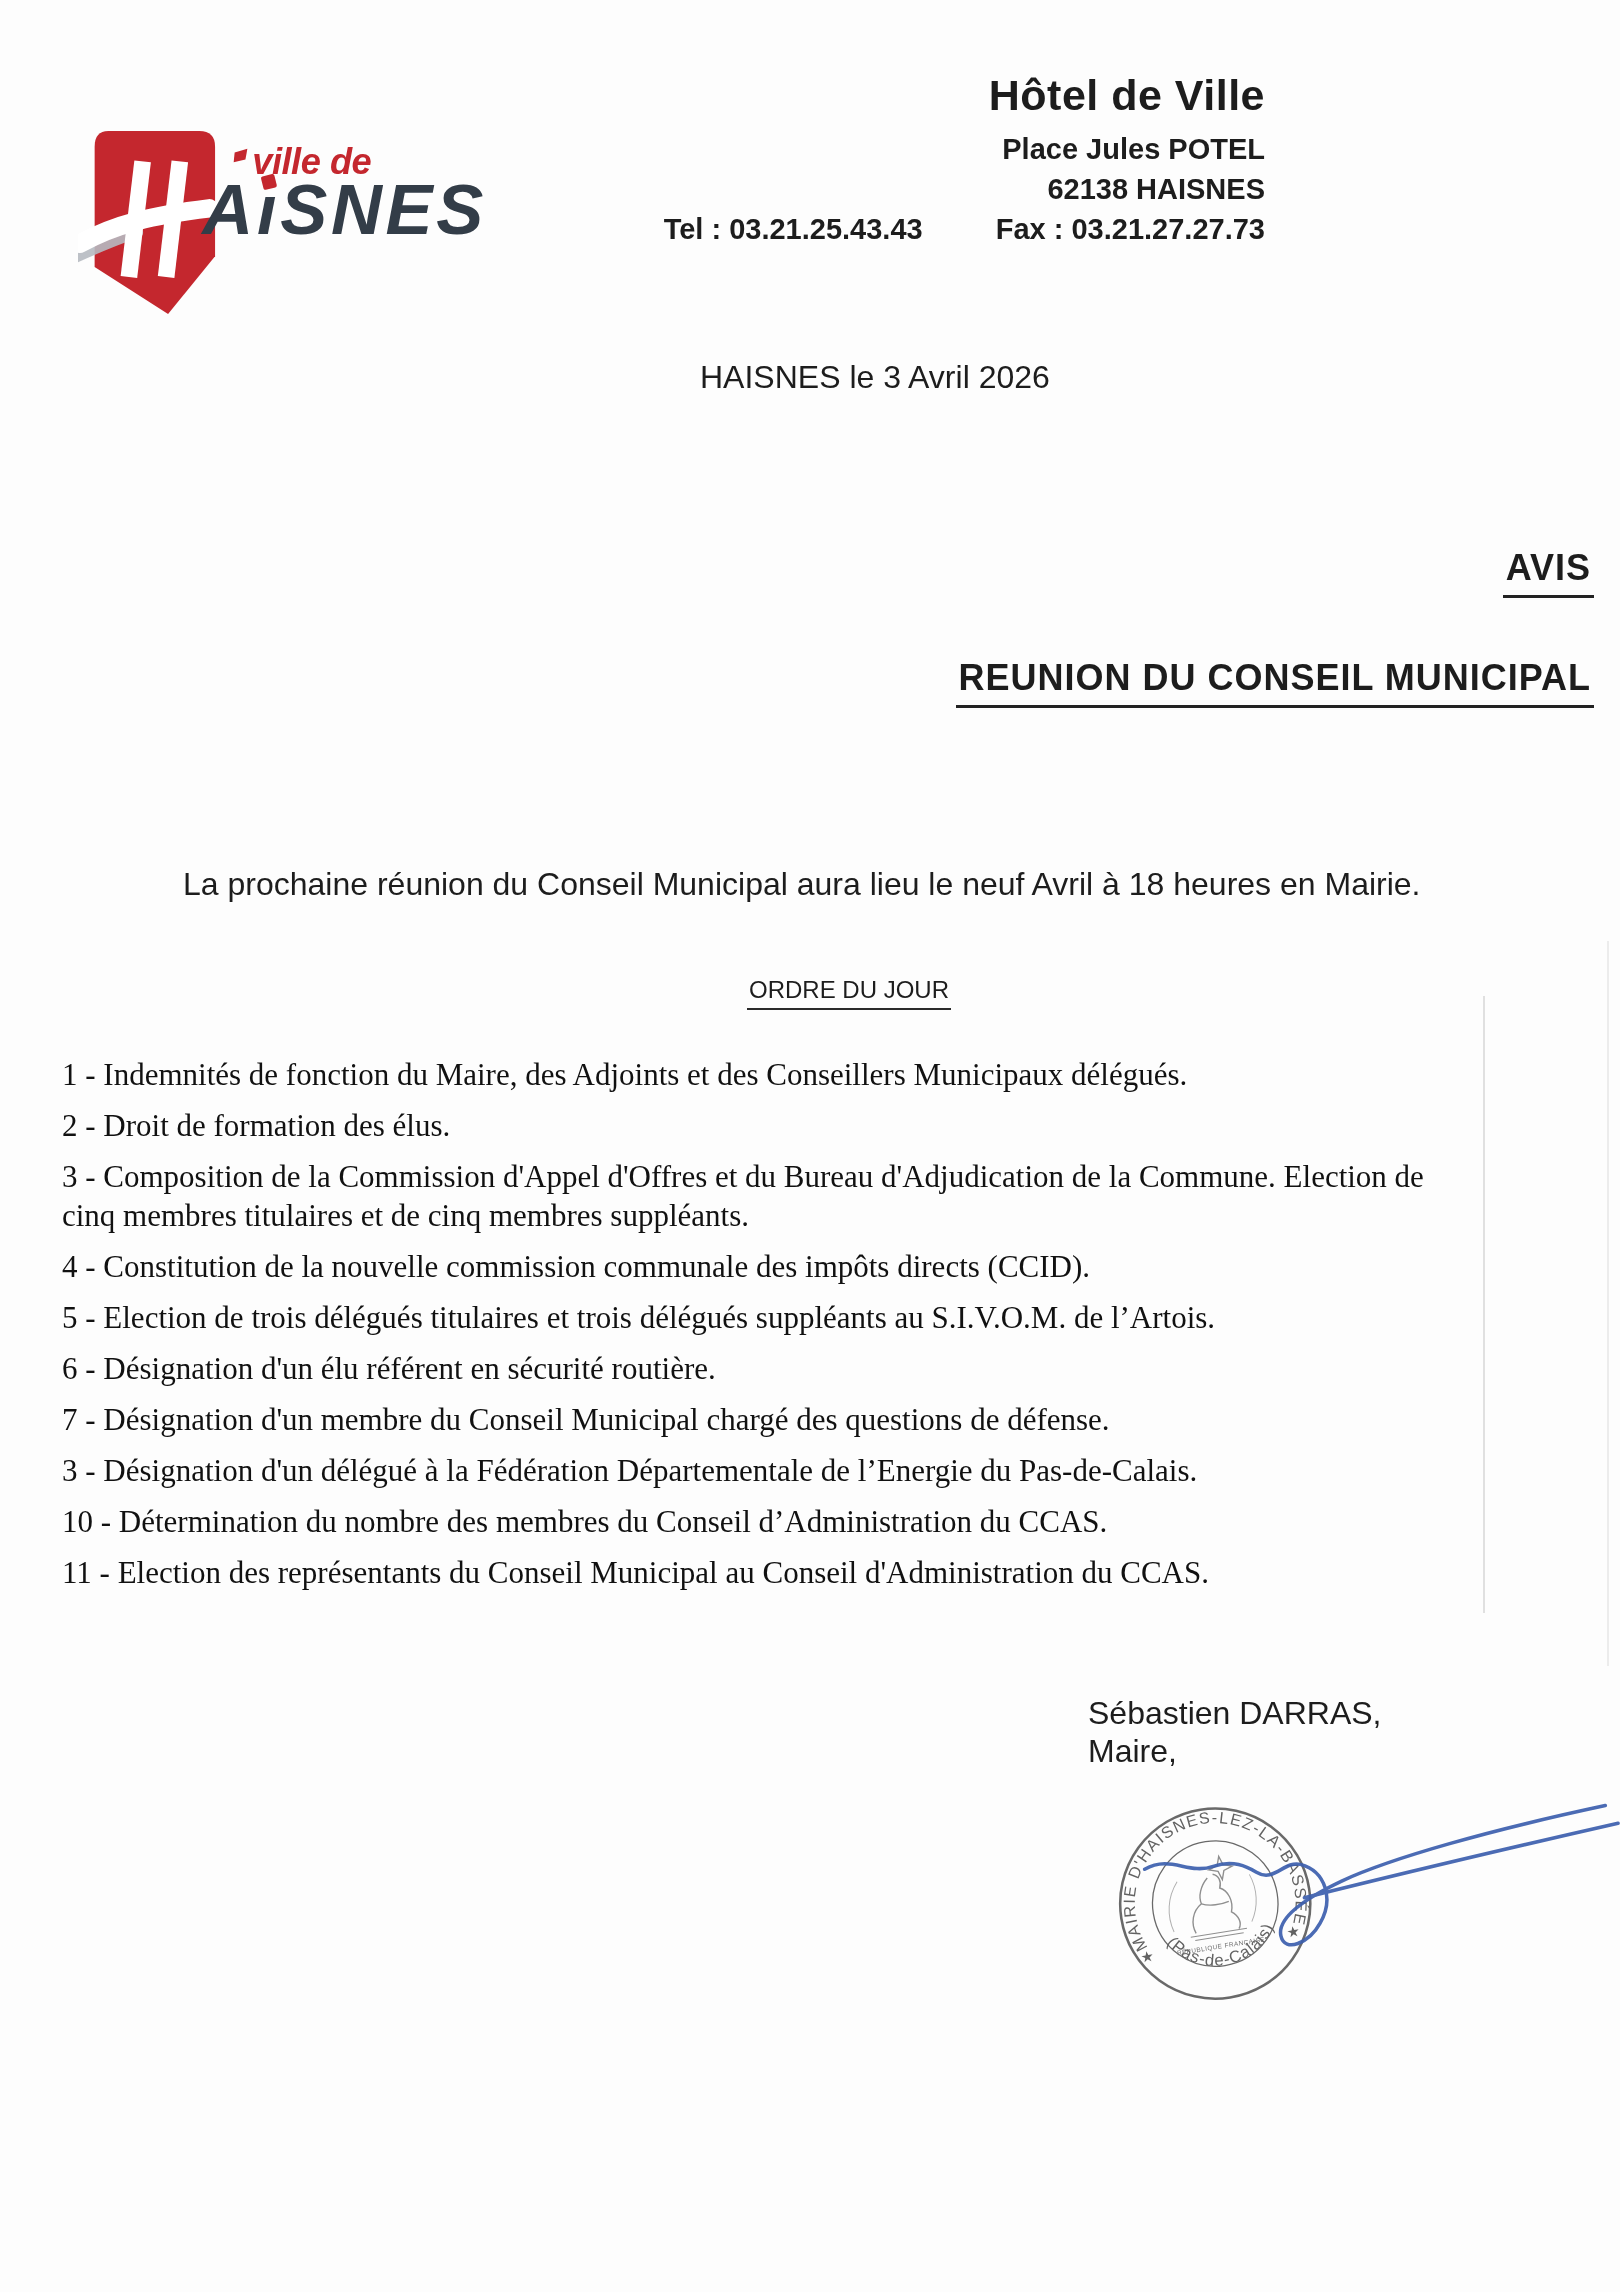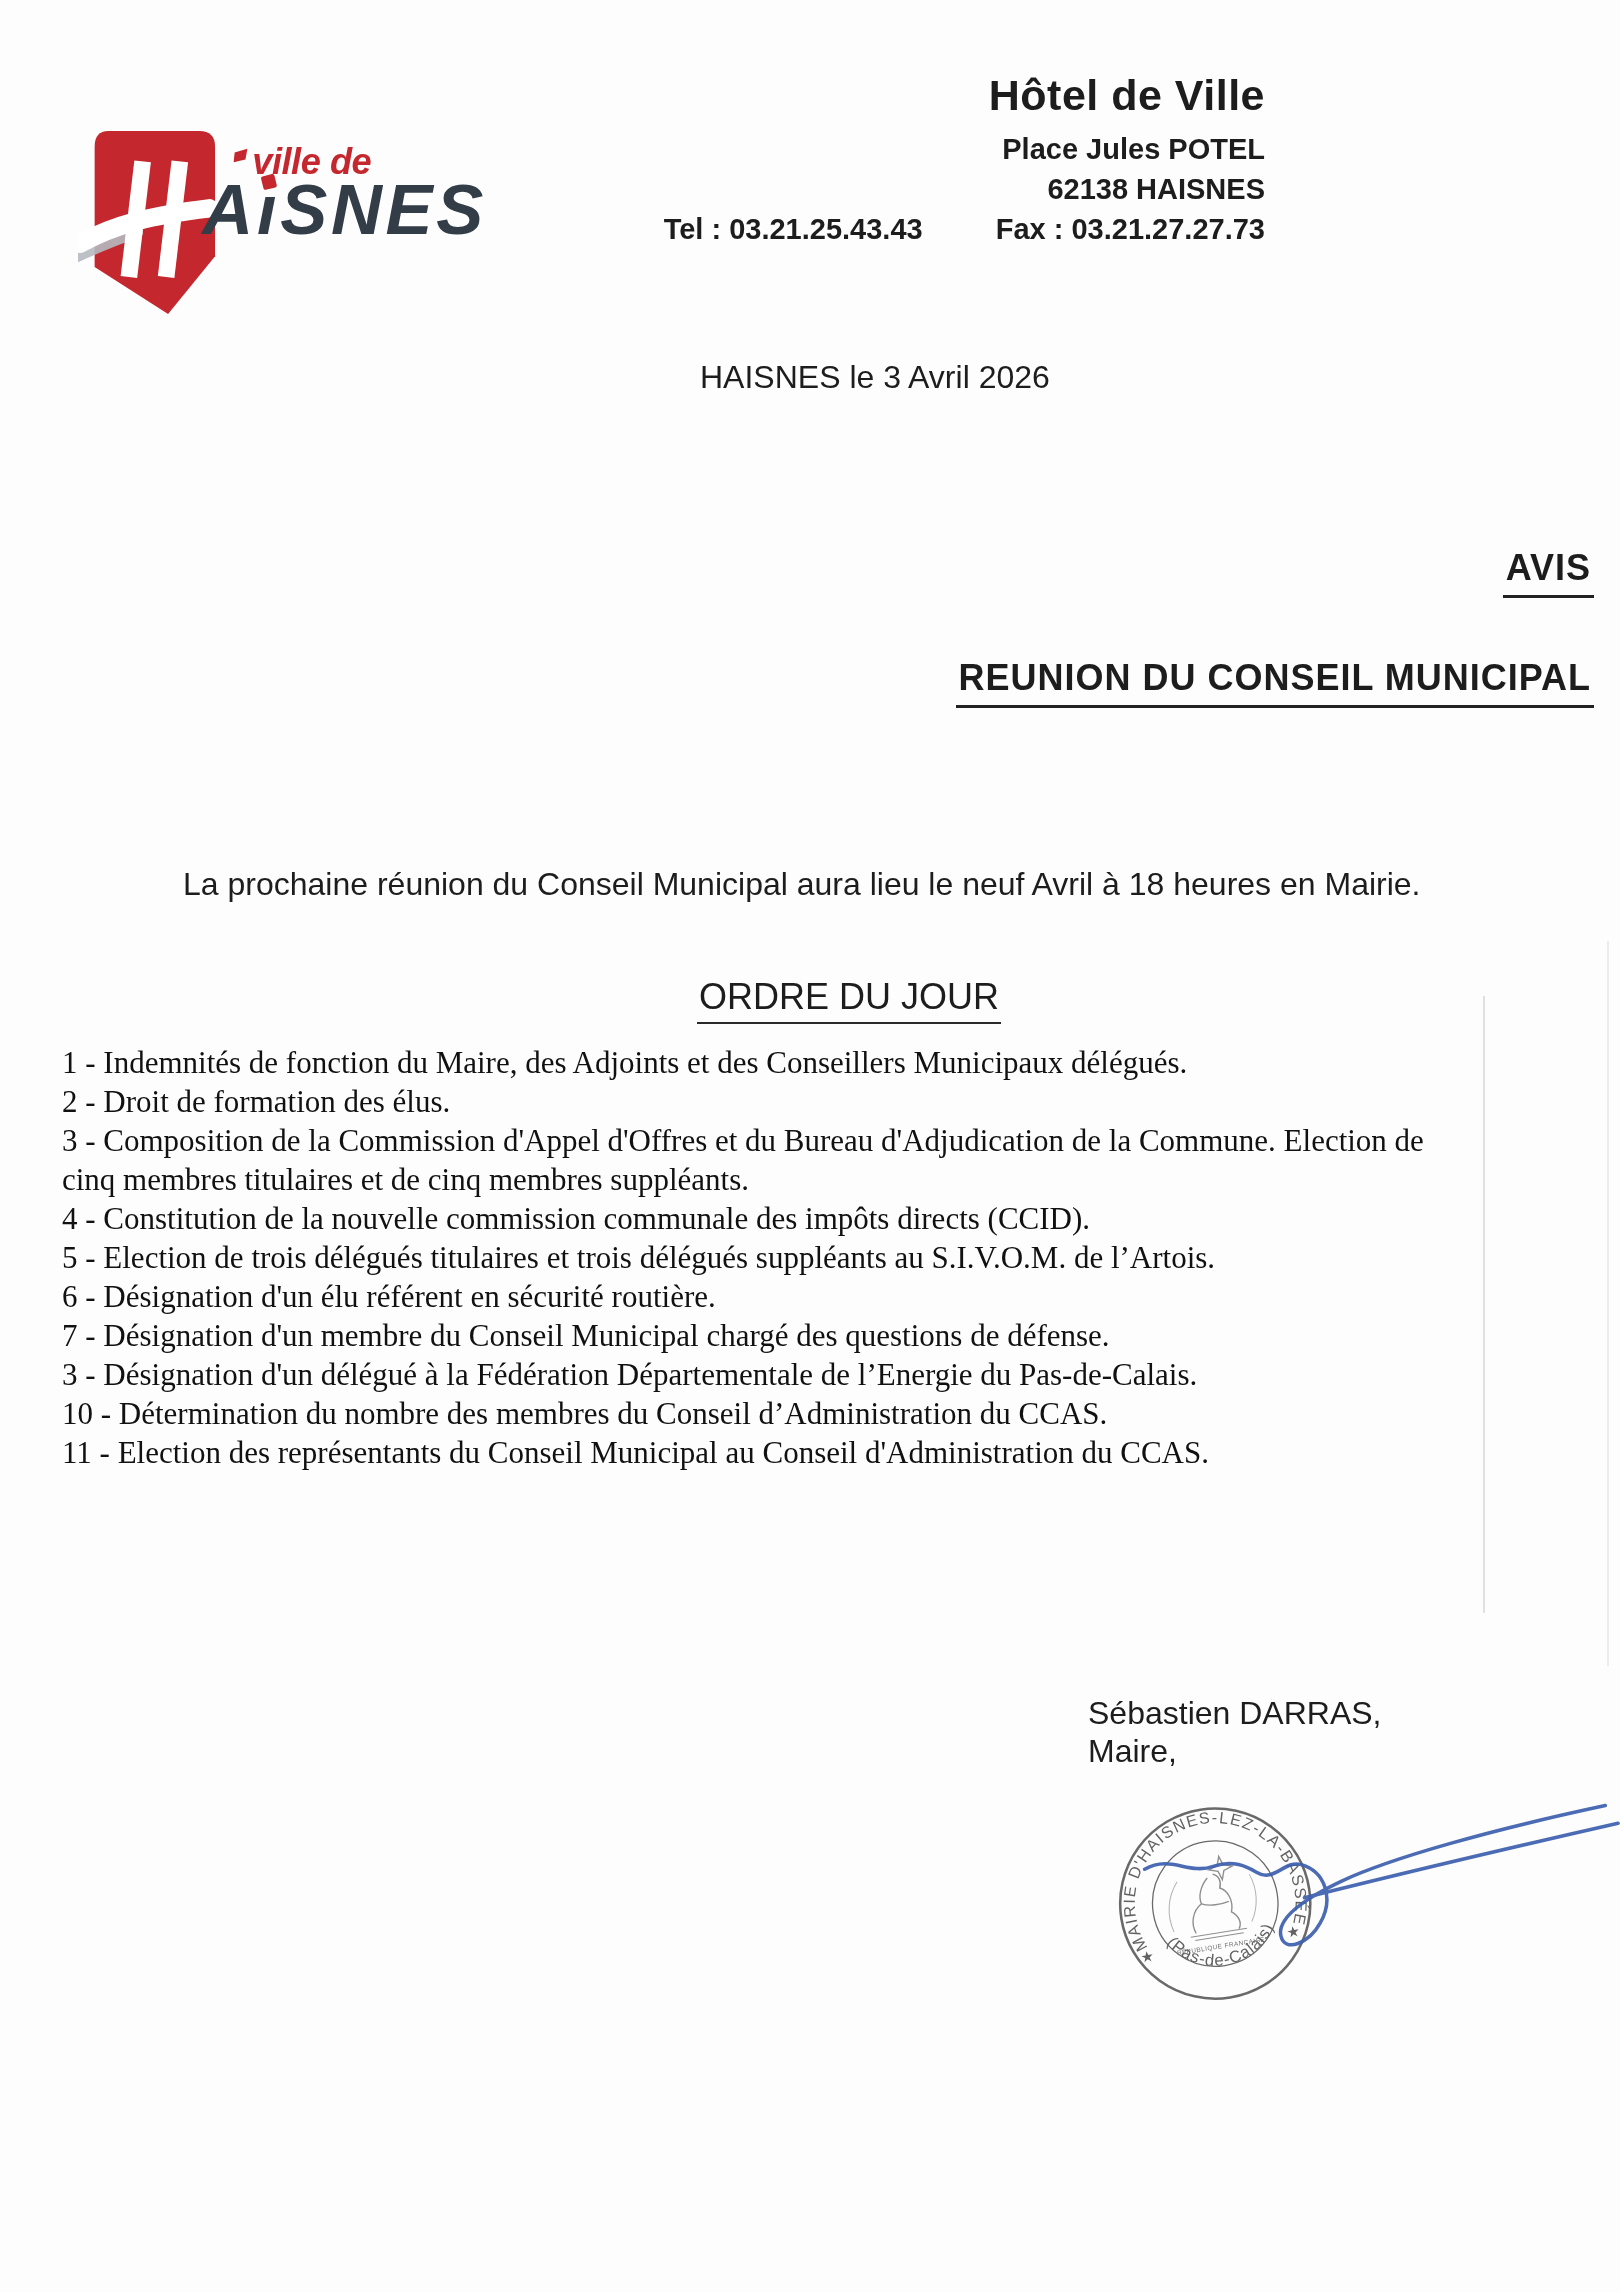--- a/index.html
+++ b/index.html
@@ -24,25 +24,25 @@
   .date-line{position:absolute;left:700px;top:359px;font-size:32px;}
   
   .center-band{position:absolute;left:0;width:1594px;text-align:right;}
   .avis-band{top:547px;}
   .reunion-band{top:657px;}
   .u-thick{display:inline-block;font-size:36px;font-weight:bold;letter-spacing:1px;
            border-bottom:3.9px solid #222;padding:0 2.9px 5.9px 2.9px;}
   
   .intro{position:absolute;left:147px;top:866px;font-size:32px;margin-left:36px;}
   .ordre-band{position:absolute;left:104px;top:976px;width:1490px;text-align:center;}
-  .u-thin{display:inline-block;font-size:36px;border-bottom:2.9px solid #2a2a2a;padding:0 2px 3.9px 2px;}
+  .u-thin{display:inline-block;font-size:24px;border-bottom:2.9px solid #2a2a2a;padding:0 2px 3.9px 2px;}
   .agenda{position:absolute;left:62px;top:1043px;width:1517px;
           font-family:"Liberation Serif","DejaVu Serif",serif;
           font-size:31px;line-height:39px;color:#111;}
-  .agenda-item{white-space:pre-wrap;}
+  .agenda-item{white-space:pre-wrap;margin-top:12px;}
   
   .sig-name{position:absolute;left:1088px;top:1695px;font-size:32px;}
   .sig-role{position:absolute;left:1088px;top:1733px;font-size:32px;}
   
   .overlay{position:absolute;left:0;top:0;pointer-events:none;}
   
   .scan-line-1{position:absolute;left:1483px;top:996px;width:2px;height:617px;background:#dadada;opacity:.85;}
   .scan-line-2{position:absolute;left:1607px;top:941px;width:2px;height:725px;background:#e7e7e7;opacity:.8;}
 </style>
 </head>

